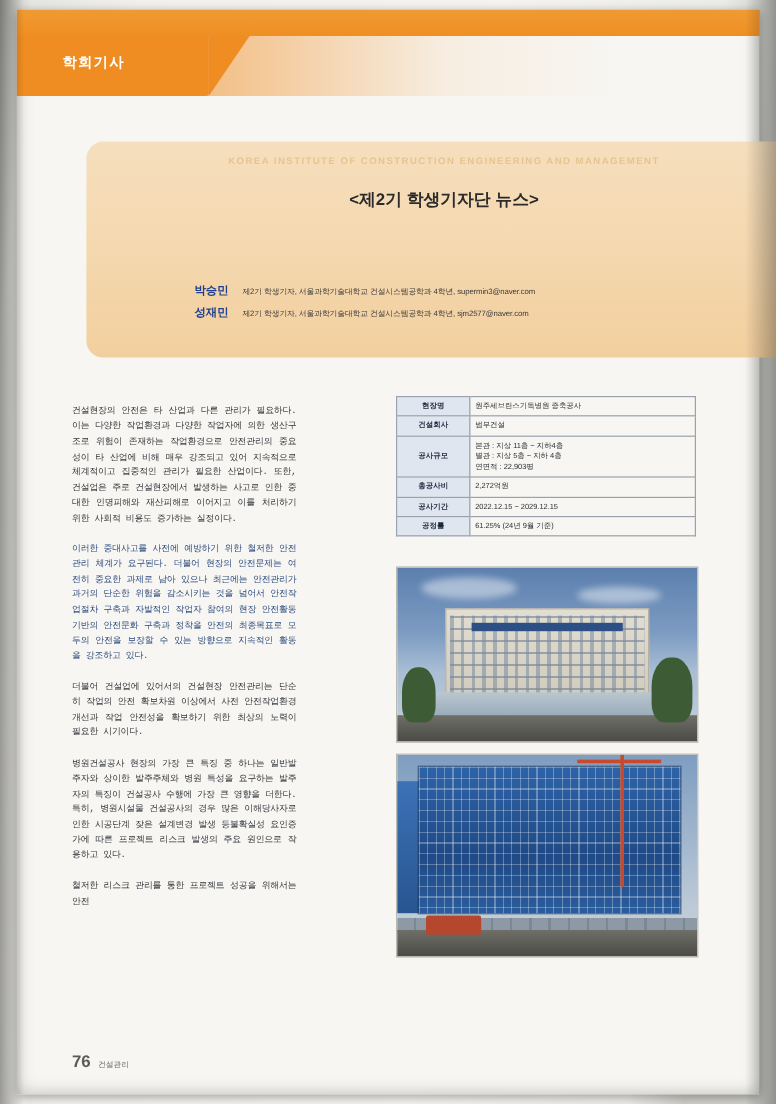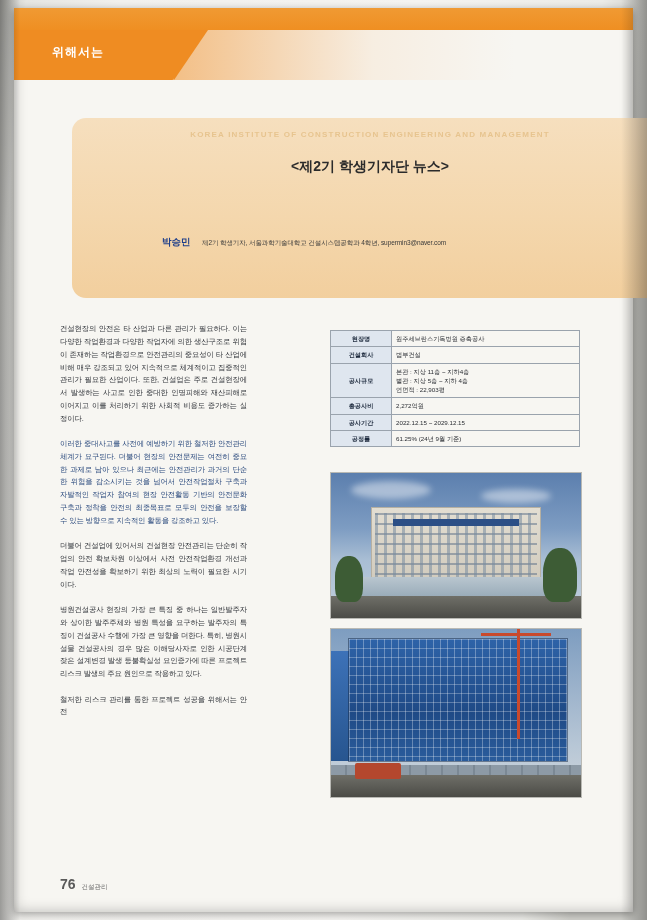--- a/index.html
+++ b/index.html
@@ -143,22 +143,23 @@
   }
   .byline-desc {
     color: #3a3a3a;
     font-size: 6.5px;
     letter-spacing: -0.1px;
   }
   
   .col-left {
     position: absolute;
     left: 60px;
-    top: 316px;
+    top: 330px;
     width: 187px;
+    font-family: Liberation Mono, monospace;
   }
   .para {
     font-size: 7.4px;
     line-height: 1.72;
     color: #31343a;
     text-align: justify;
     margin-bottom: 13px;
     letter-spacing: -0.15px;
   }
   .para.highlight-blue {
@@ -330,30 +331,34 @@
 </head>
 <body>
 
 <div class="page">
   <div class="scan-bg"></div>
   <div class="paper"></div>
 
   <div class="top-band"></div>
   <div class="band-fade"></div>
   <div class="band-tab"></div>
-  <div class="band-label">위해서는</div>
+  <div class="band-label">학회기사</div>
 
   <div class="title-box">
     <div class="watermark">KOREA INSTITUTE OF CONSTRUCTION ENGINEERING AND MANAGEMENT</div>
     <div class="title-sub">&lt;제2기 학생기자단 뉴스&gt;</div>
 
     <div class="bylines">
       <div class="byline">
         <span class="byline-name">박승민</span>
         <span class="byline-desc">제2기 학생기자, 서울과학기술대학교 건설시스템공학과 4학년, supermin3@naver.com</span>
+      </div>
+      <div class="byline">
+        <span class="byline-name">성재민</span>
+        <span class="byline-desc">제2기 학생기자, 서울과학기술대학교 건설시스템공학과 4학년, sjm2577@naver.com</span>
       </div>
     </div>
   </div>
 
   <div class="col-left">
     <p class="para">건설현장의 안전은 타 산업과 다른 관리가 필요하다. 이는 다양한 작업환경과 다양한 작업자에 의한 생산구조로 위험이 존재하는 작업환경으로 안전관리의 중요성이 타 산업에 비해 매우 강조되고 있어 지속적으로 체계적이고 집중적인 관리가 필요한 산업이다. 또한, 건설업은 주로 건설현장에서 발생하는 사고로 인한 중대한 인명피해와 재산피해로 이어지고 이를 처리하기 위한 사회적 비용도 증가하는 실정이다.</p>
     <p class="para highlight-blue">이러한 중대사고를 사전에 예방하기 위한 철저한 안전관리 체계가 요구된다. 더불어 현장의 안전문제는 여전히 중요한 과제로 남아 있으나 최근에는 안전관리가 과거의 단순한 위험을 감소시키는 것을 넘어서 안전작업절차 구축과 자발적인 작업자 참여의 현장 안전활동 기반의 안전문화 구축과 정착을 안전의 최종목표로 모두의 안전을 보장할 수 있는 방향으로 지속적인 활동을 강조하고 있다.</p>
     <p class="para">더불어 건설업에 있어서의 건설현장 안전관리는 단순히 작업의 안전 확보차원 이상에서 사전 안전작업환경 개선과 작업 안전성을 확보하기 위한 최상의 노력이 필요한 시기이다.</p>
     <p class="para">병원건설공사 현장의 가장 큰 특징 중 하나는 일반발주자와 상이한 발주주체와 병원 특성을 요구하는 발주자의 특징이 건설공사 수행에 가장 큰 영향을 더한다. 특히, 병원시설물 건설공사의 경우 많은 이해당사자로 인한 시공단계 잦은 설계변경 발생 등불확실성 요인증가에 따른 프로젝트 리스크 발생의 주요 원인으로 작용하고 있다.</p>
     <p class="para">철저한 리스크 관리를 통한 프로젝트 성공을 위해서는 안전</p>

